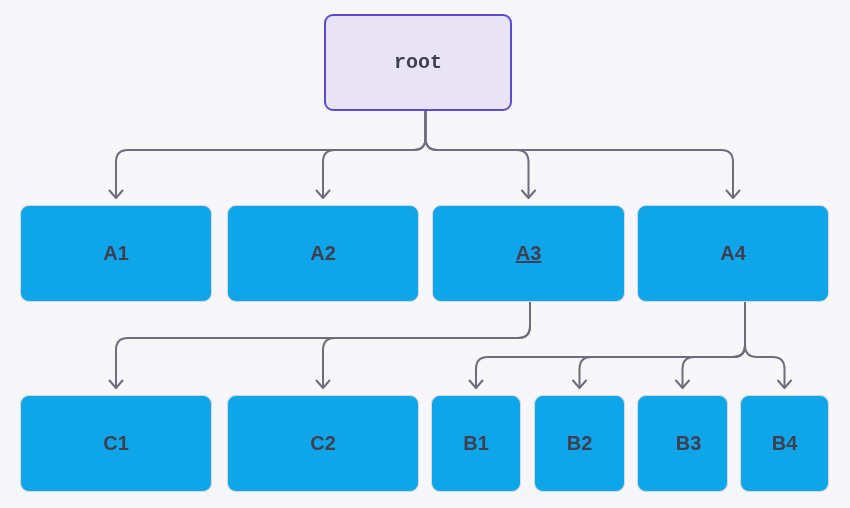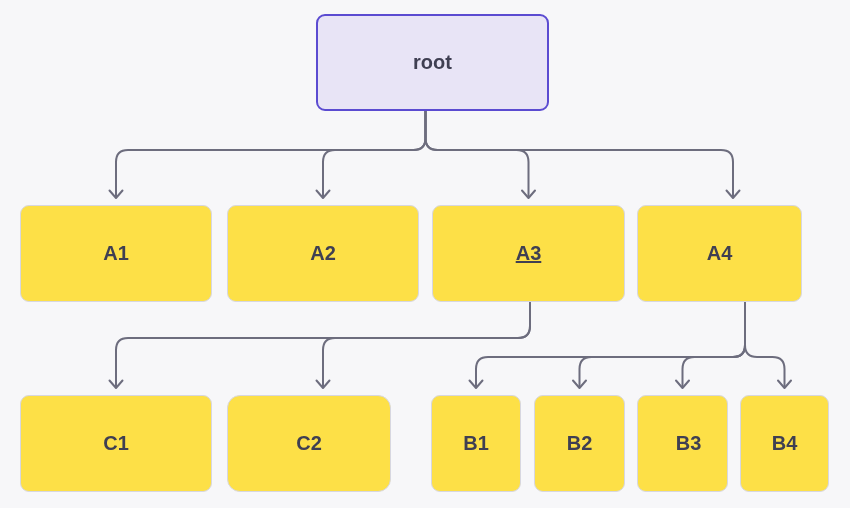--- a/index.html
+++ b/index.html
@@ -16,39 +16,39 @@
   }
   .edges {
     position: absolute; left: 0; top: 0;
     width: 850px; height: 508px;
     pointer-events: none;
   }
   .node {
     position: absolute;
     box-sizing: border-box;
     height: 97px;
-    background: #fde047;
+    background: #0ea5e9;
     border: 1.5px solid #d7d7e0;
     border-radius: 9px;
     display: flex; align-items: center; justify-content: center;
     font-size: 20px; font-weight: 600;
     color: #3f3f52;
     cursor: default;
   }
   .node.root-node {
     background: #e8e4f6;
     border: 2px solid #5b4bd1;
   }
-  #n-root { left: 316px; top: 14px;  width: 233px; }
+  #n-root { left: 324px; top: 14px;  width: 188px; font-family: Liberation Mono, monospace; }
   #n-A1   { left: 20px;  top: 205px; width: 192px; }
   #n-A2   { left: 227px; top: 205px; width: 192px; }
   #n-A3   { left: 432px; top: 205px; width: 193px; text-decoration: underline; }
-  #n-A4   { left: 637px; top: 205px; width: 165px; }
+  #n-A4   { left: 637px; top: 205px; width: 192px; }
   #n-C1   { left: 20px;  top: 395px; width: 192px; text-align: center; }
-  #n-C2   { left: 227px; top: 395px; width: 164px; border-radius: 13px; }
+  #n-C2   { left: 227px; top: 395px; width: 192px; }
   #n-B1   { left: 431px; top: 395px; width: 90px; }
   #n-B2   { left: 534px; top: 395px; width: 91px; }
   #n-B3   { left: 637px; top: 395px; width: 91px; padding-left: 12px; }
   #n-B4   { left: 740px; top: 395px; width: 89px; }
   .edges path {
     fill: none;
     stroke: #6d6d7e;
     stroke-width: 2;
     stroke-linecap: round;
     stroke-linejoin: round;

